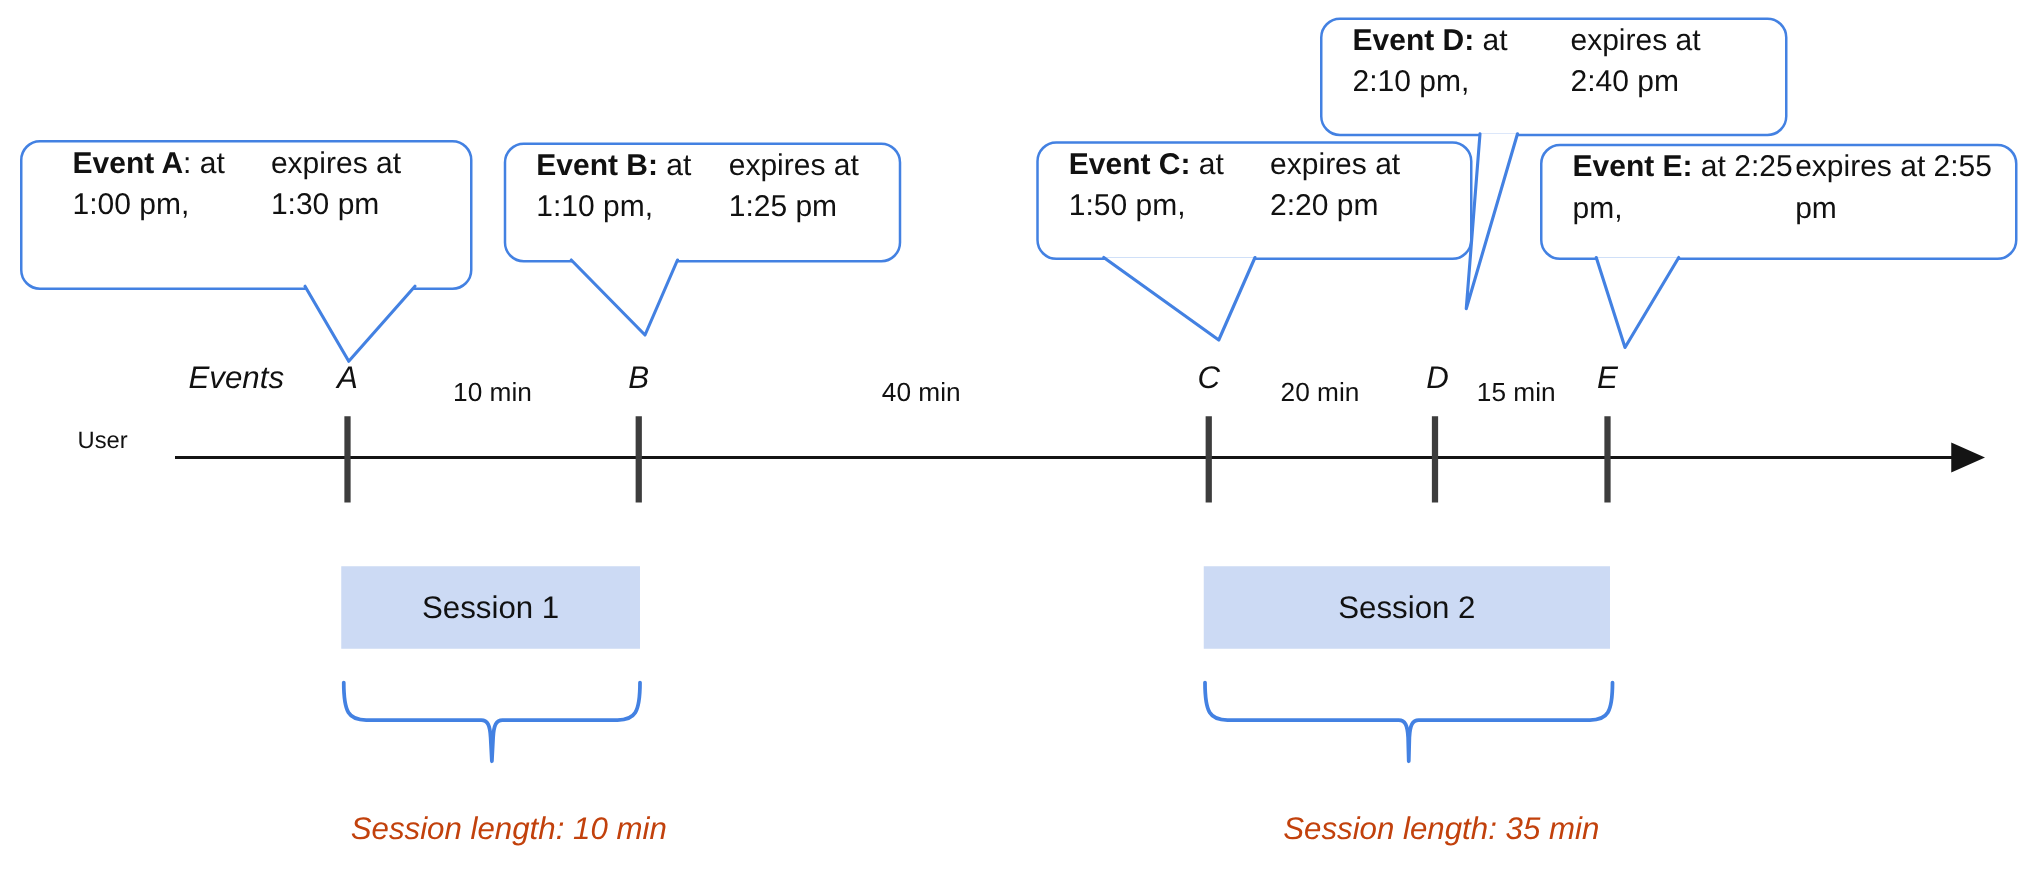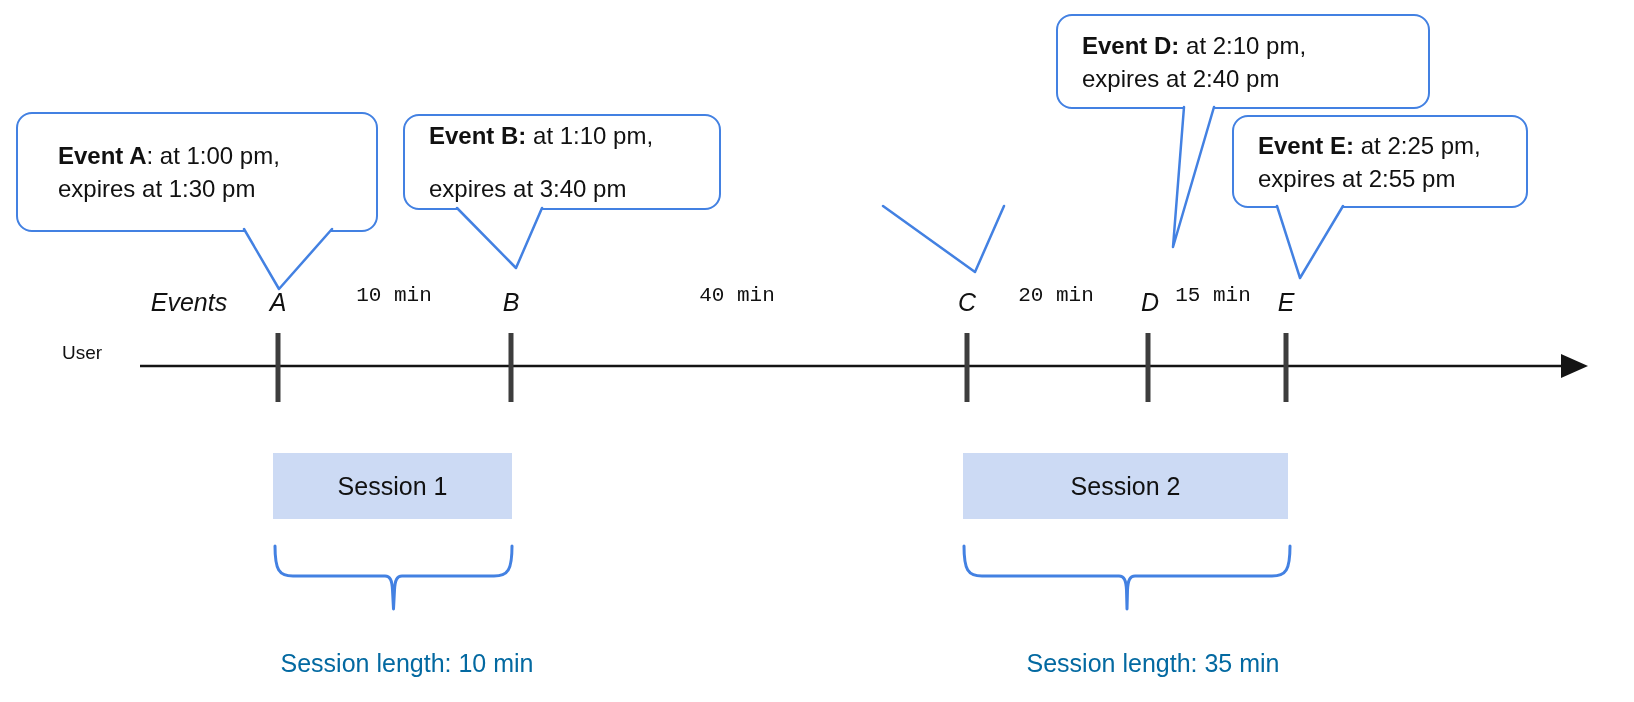--- a/index.html
+++ b/index.html
@@ -4,52 +4,52 @@
 <style>
   html,body{margin:0;padding:0;background:#fff;}
   .canvas{
     position:relative;width:1634px;height:702px;background:#fff;overflow:hidden;
     font-family:"Liberation Sans", sans-serif;color:#111;
   }
   
   .bubble{
     position:absolute;box-sizing:border-box;background:#fff;
     border:2.5px solid var(--bubble-border,#4381e2);border-radius:16px;
-    display:flex;flex-direction:column;justify-content:center;
+    display:flex;flex-direction:row;justify-content:center;
     padding:0 18px 0 24px;font-size:24px;line-height:33px;z-index:1;
   }
   .bubble-a{left:16px;top:112px;width:362px;height:120px;padding-left:40px;}
   .bubble-b{left:403px;top:114px;width:318px;height:96px;gap:20px;}
   .bubble-c{left:829px;top:113px;width:349px;height:95px;}
   .bubble-d{left:1056px;top:14px;width:374px;height:95px;}
-  .bubble-e{left:1232px;top:115px;width:296px;height:93px;}
+  .bubble-e{left:1232px;top:115px;width:382px;height:93px;}
   .bline b{font-weight:bold;}
   
   .axis-text{position:absolute;transform:translateX(-50%);font-size:25px;white-space:nowrap;font-style:italic;}
   .events-label{left:189px;top:288px;}
   .tl-a{left:278px;top:288px;}
   .tl-b{left:511px;top:288px;}
   .tl-c{left:967px;top:288px;}
   .tl-d{left:1150px;top:288px;}
   .tl-e{left:1286px;top:288px;}
-  .min-label{position:absolute;transform:translateX(-50%);font-size:21px;top:284px;white-space:nowrap;font-family:Liberation Mono, monospace;}
+  .min-label{position:absolute;transform:translateX(-50%);font-size:21px;top:303px;white-space:nowrap;}
   .min-1{left:394px;}
   .min-2{left:737px;}
   .min-3{left:1056px;}
   .min-4{left:1213px;}
   .user-label{position:absolute;left:62px;top:342px;font-size:19px;}
   
   .session{
     position:absolute;top:437px;height:66px;background:var(--session-fill,#ccdaf4);
     display:flex;align-items:center;justify-content:center;font-size:25px;z-index:1;margin-top:16px;
   }
   .session-1{left:273px;width:239px;}
   .session-2{left:963px;width:325px;}
   
-  .length-label{position:absolute;transform:translateX(-50%);top:649px;font-size:25px;color:#0369a1;white-space:nowrap;}
+  .length-label{position:absolute;transform:translateX(-50%);top:649px;font-size:25px;color:#c2410c;white-space:nowrap;font-style:italic;}
   .len-1{left:407px;}
   .len-2{left:1153px;}
   
   .overlay{position:absolute;left:0;top:0;z-index:5;pointer-events:none;}
   .tail{fill:#fff;stroke:var(--bubble-border,#4381e2);stroke-width:2.5;stroke-linejoin:round;stroke-linecap:round;}
   .axisline{stroke:var(--axis,#141414);stroke-width:2.5;}
   .arrowhead{fill:var(--axis,#141414);}
   .tick{stroke:var(--tick,#3d3d3d);stroke-width:5;}
   .brace{fill:none;stroke:var(--brace,#4381e2);stroke-width:3;stroke-linecap:round;stroke-linejoin:round;}
 </style>
@@ -58,23 +58,27 @@
 
 <div class="canvas">
 
   <div class="bubble bubble-a">
     <div class="bline"><b>Event A</b><span>: at 1:00 pm,</span></div>
     <div class="bline">expires at 1:30 pm</div>
   </div>
 
   <div class="bubble bubble-b">
     <div class="bline"><b>Event B:</b><span> at 1:10 pm,</span></div>
-    <div class="bline">expires at 3:40 pm</div>
+    <div class="bline">expires at 1:25 pm</div>
   </div>
 
+  <div class="bubble bubble-c">
+    <div class="bline"><b>Event C:</b><span> at 1:50 pm,</span></div>
+    <div class="bline">expires at 2:20 pm</div>
+  </div>
 
   <div class="bubble bubble-d">
     <div class="bline"><b>Event D:</b><span> at 2:10 pm,</span></div>
     <div class="bline">expires at 2:40 pm</div>
   </div>
 
   <div class="bubble bubble-e">
     <div class="bline"><b>Event E:</b><span> at 2:25 pm,</span></div>
     <div class="bline">expires at 2:55 pm</div>
   </div>

